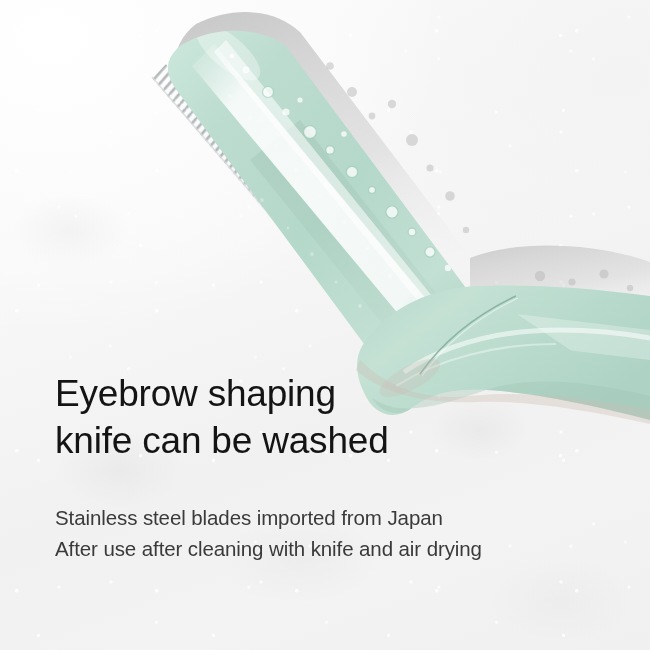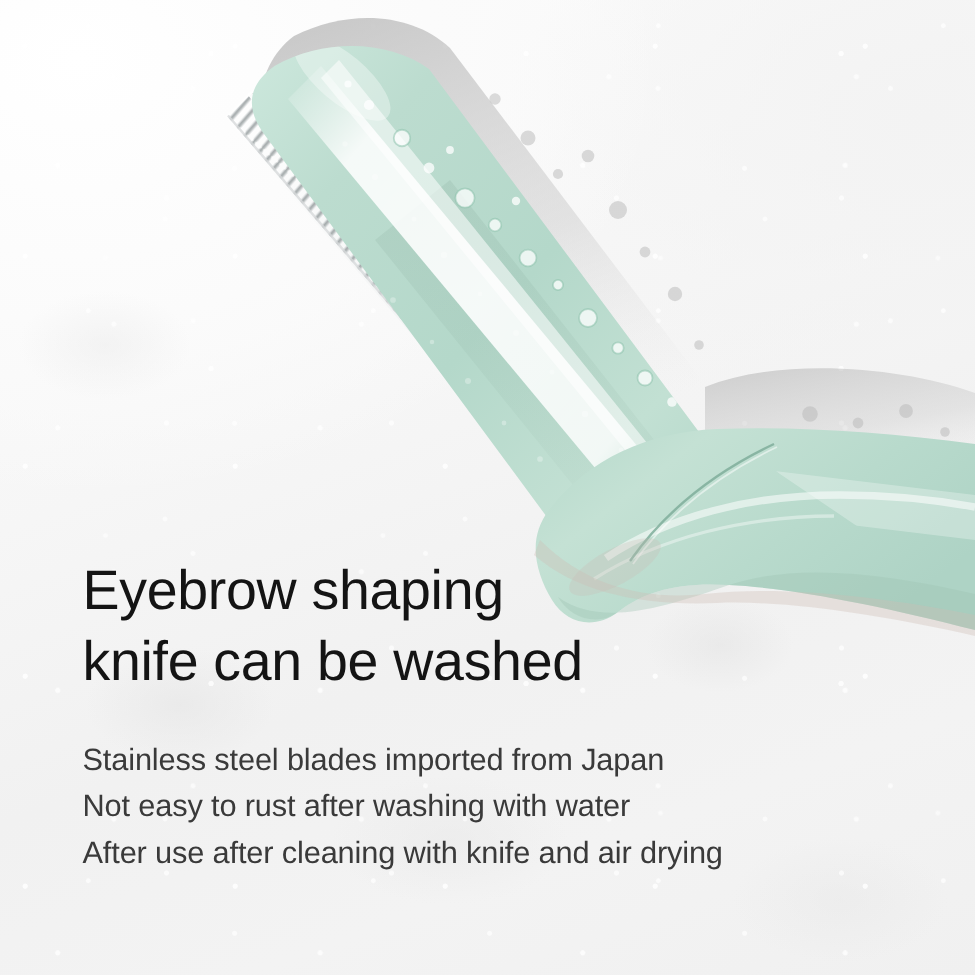--- a/index.html
+++ b/index.html
@@ -61,21 +61,21 @@
     width: 540px;
   }
   .headline {
     font-size: 37px;
     line-height: 47px;
     color: #141414;
     font-weight: 400;
     letter-spacing: -0.2px;
     white-space: pre-line;
   }
-  .sublist { margin-top: 27px; }
+  .sublist { margin-top: 38px; }
   .subline {
     font-size: 20.5px;
     line-height: 31px;
     color: #3a3a3a;
     font-weight: 400;
     letter-spacing: -0.1px;
   }
 </style>
 </head>
 <body>
@@ -284,18 +284,17 @@
         <ellipse cx="410" cy="378" rx="34" ry="12" fill="#c9bdb6" opacity="0.3" transform="rotate(-28 410 378)"></ellipse>
       </g>
     </svg>
   </div>
 
   <div class="copy">
     <div class="headline">Eyebrow shaping
 knife can be washed</div>
     <div class="sublist">
       <div class="subline">Stainless steel blades imported from Japan</div>
-      <div class="subline">Not easy to rust after washing with water</div>
       <div class="subline">After use after cleaning with knife and air drying</div>
     </div>
   </div>
 
 </div>
 
 </body></html>

